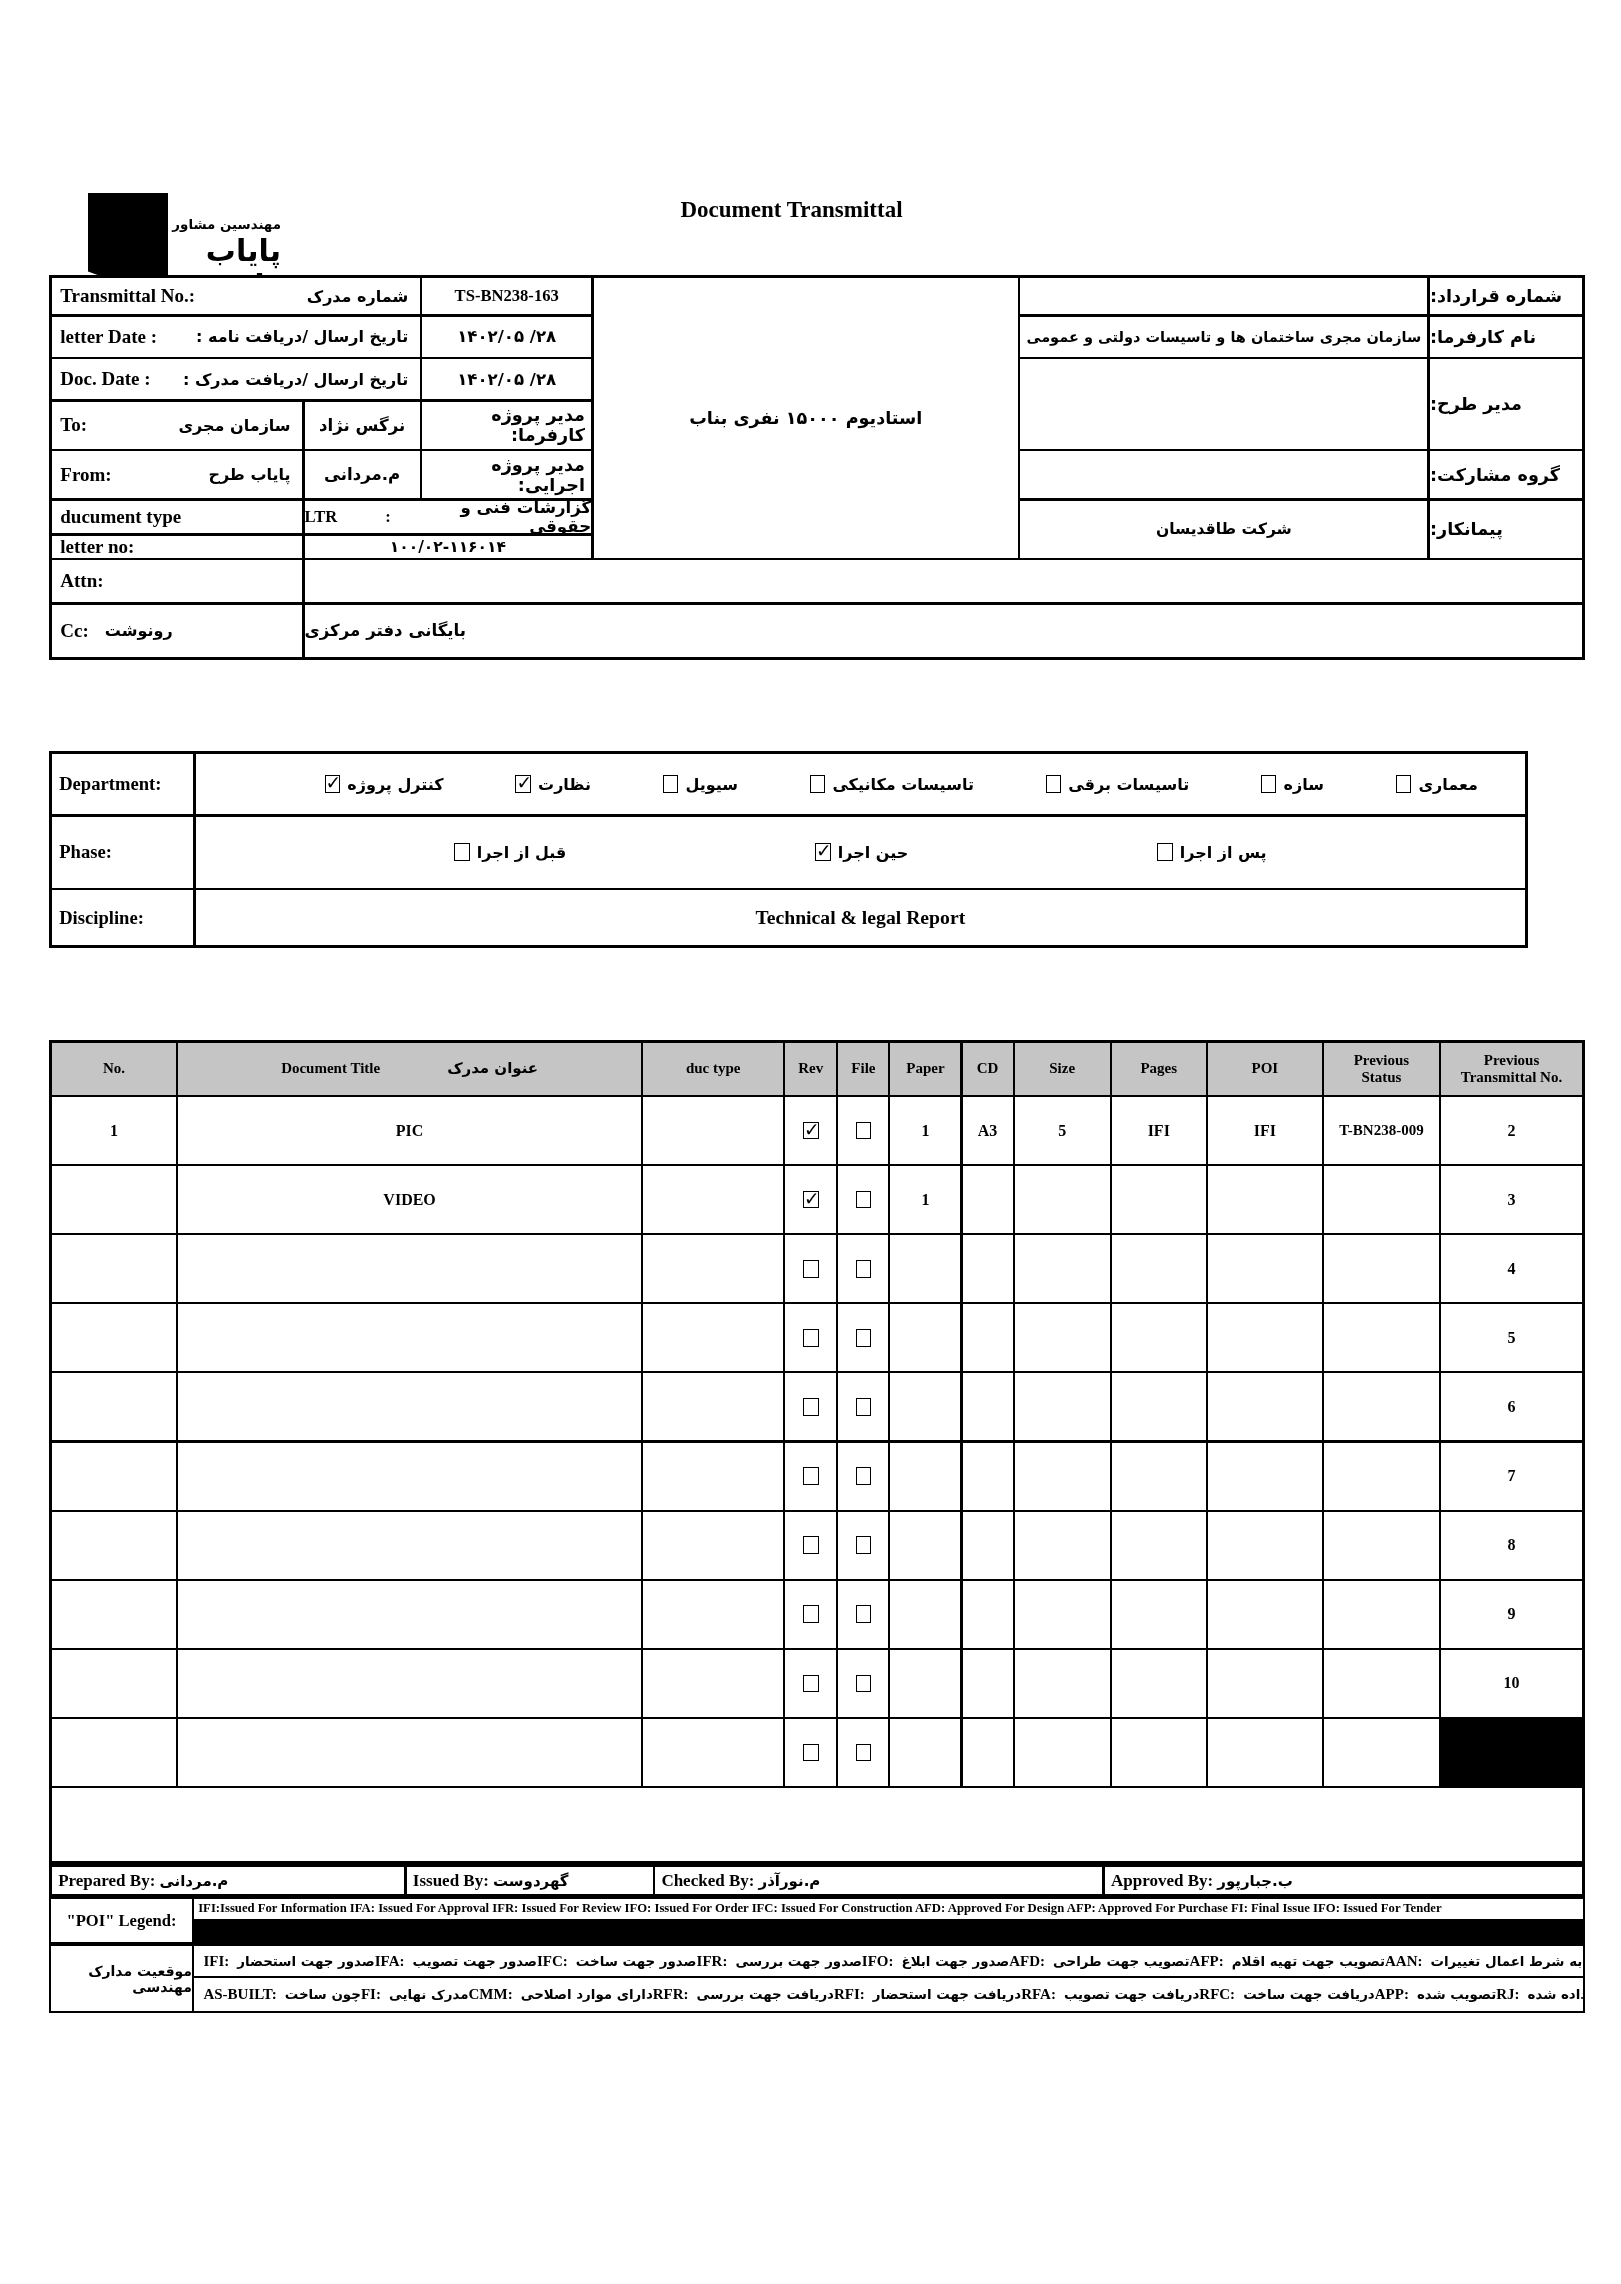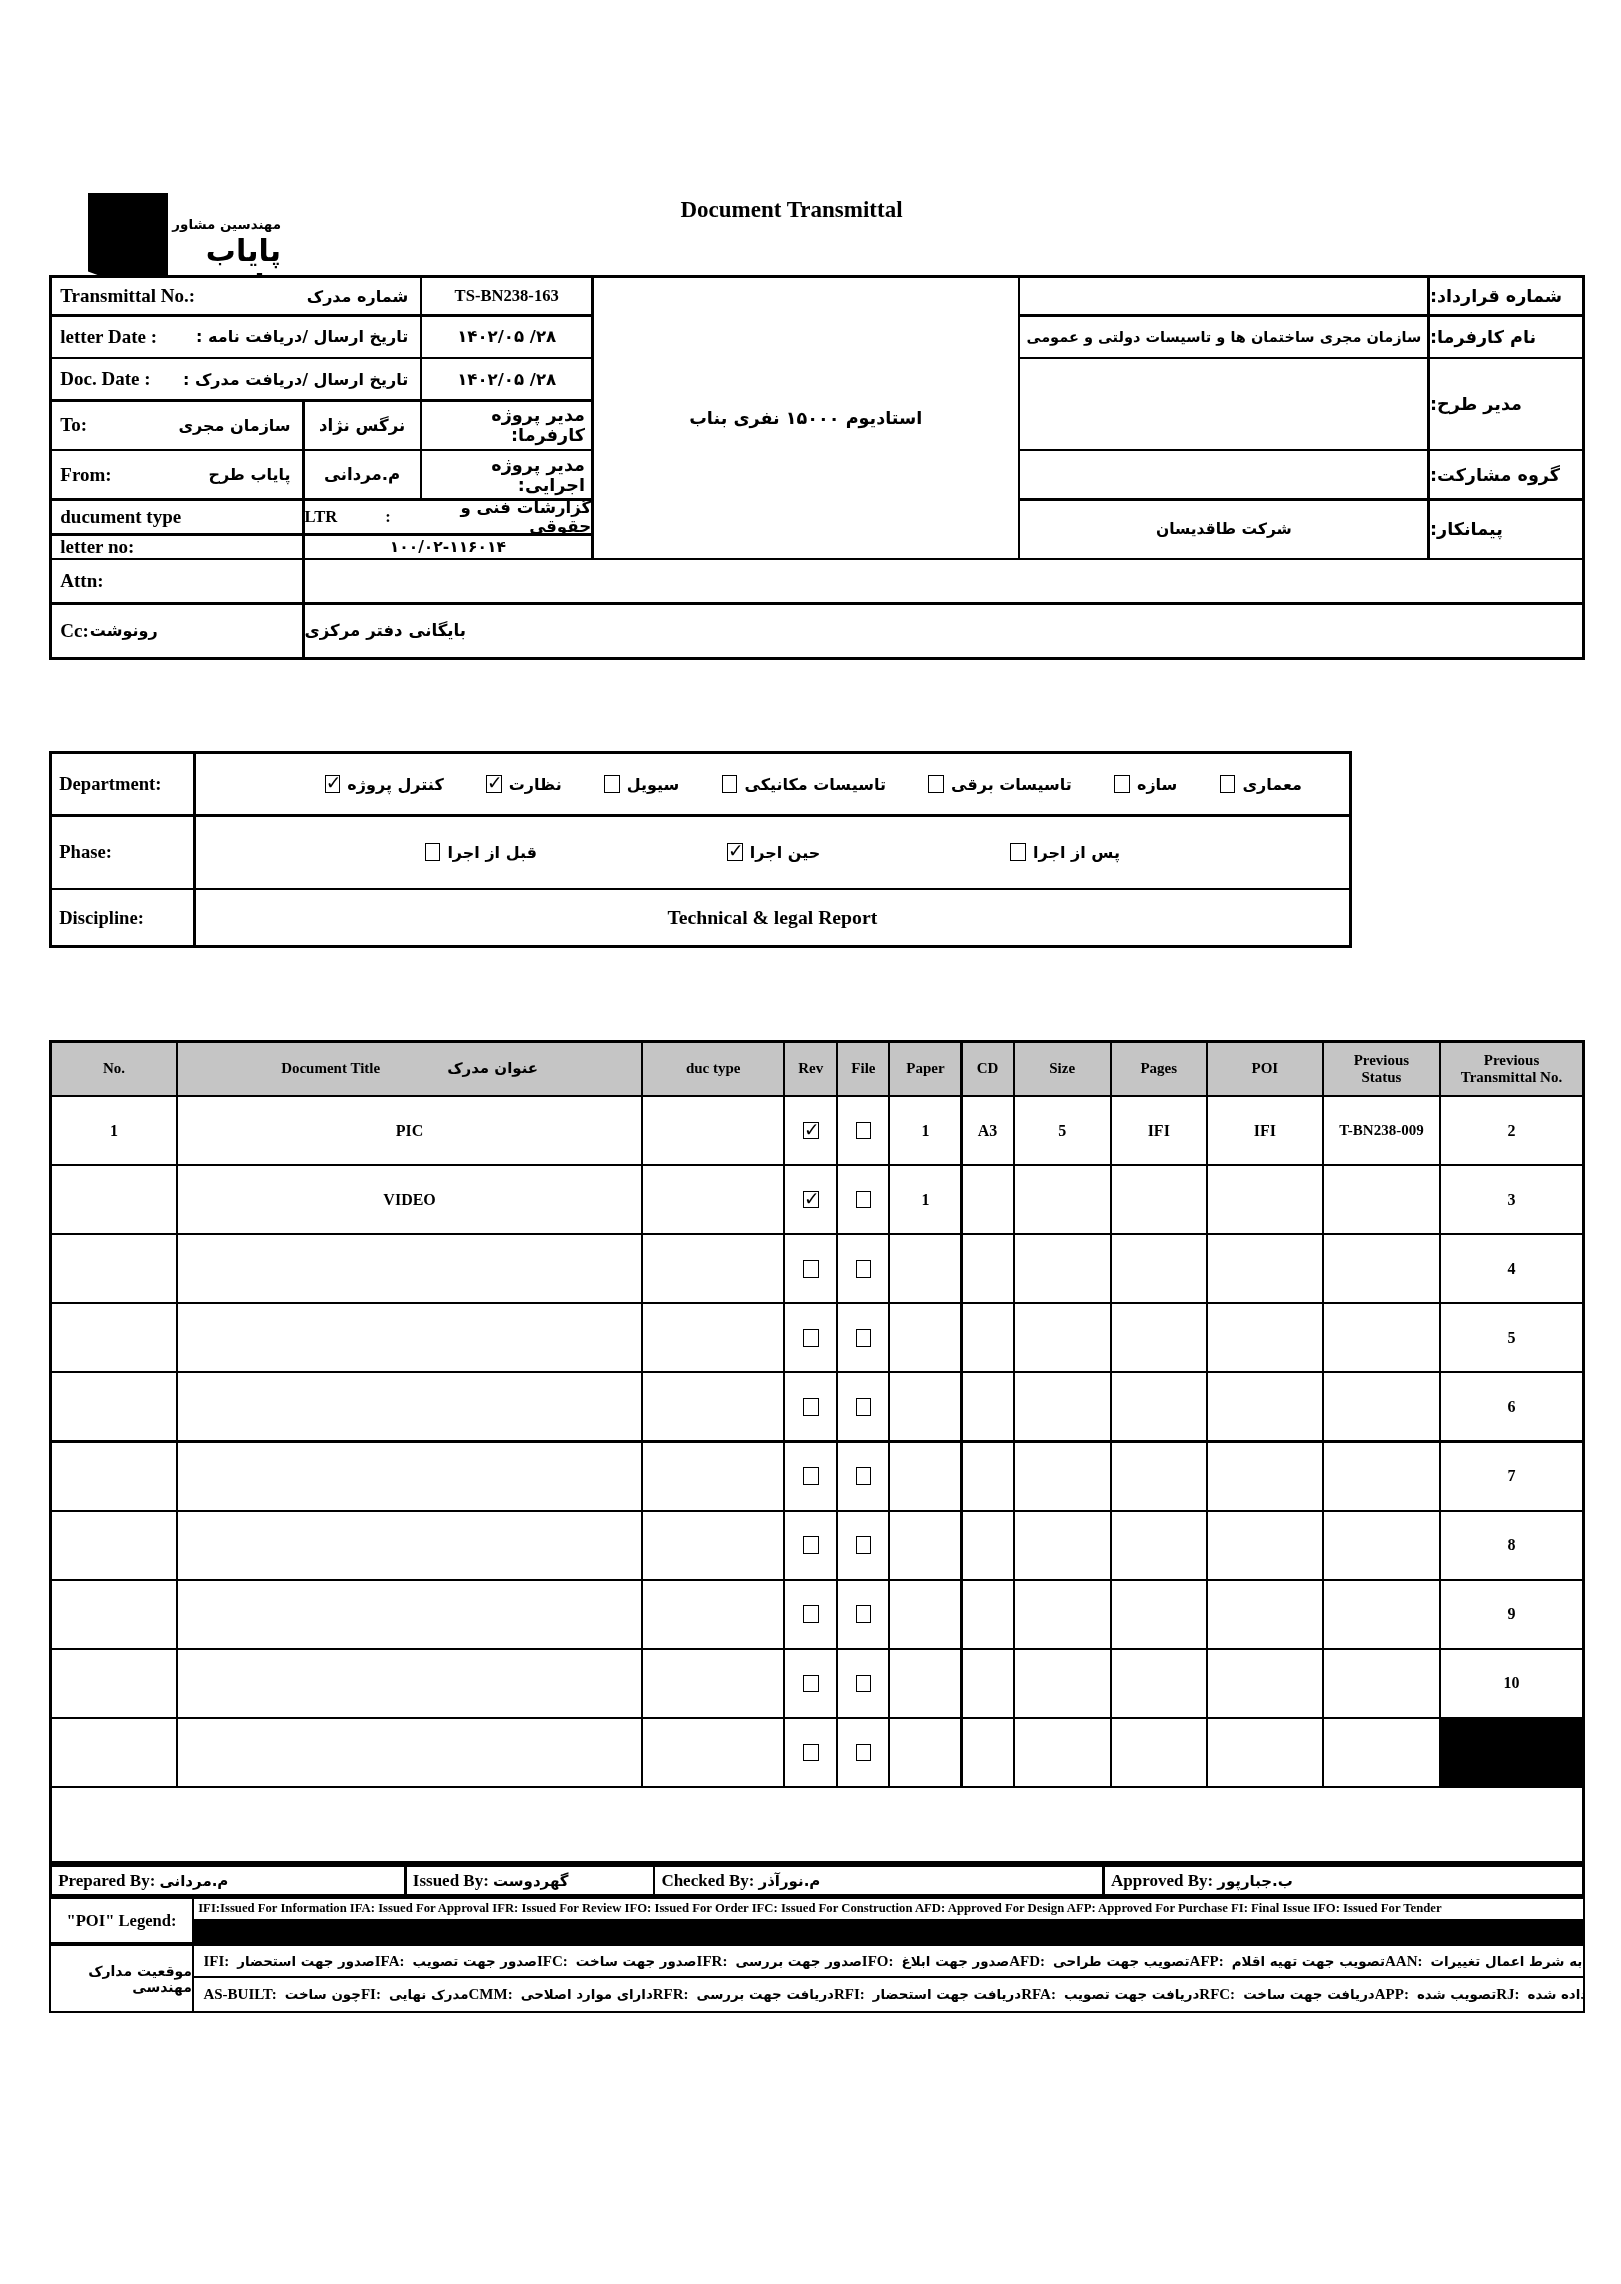--- a/index.html
+++ b/index.html
@@ -45,21 +45,21 @@
   .a-proj{grid-area:1/4/8/5;font-size:17.6px;}
   .a-cA{grid-area:1/5/2/6;} .a-lA{grid-area:1/6/2/7;}
   .a-cB{grid-area:2/5/3/6;} .a-lB{grid-area:2/6/3/7;}
   .a-cC{grid-area:3/5/5/6;} .a-lC{grid-area:3/6/5/7;}
   .a-cD{grid-area:5/5/6/6;} .a-lD{grid-area:5/6/6/7;}
   .a-cE{grid-area:6/5/8/6;} .a-lE{grid-area:6/6/8/7;}
   .a-attL{grid-area:8/1/9/2;} .a-attV{grid-area:8/2/9/7;}
   .a-ccL{grid-area:9/1/10/2;} .a-ccV{grid-area:9/2/10/7;padding-right:12.4px;}
   .rlab{justify-content:flex-end;padding-right:6.2px;font-size:17.6px;}
   
-  .t2{left:49px;top:751px;width:1303px;height:197px;
+  .t2{left:49px;top:751px;width:1479px;height:197px;
       grid-template-columns:141px 1fr;grid-template-rows:60px 71px 1fr;}
   .t2 .hl{font-size:18.6px;padding-left:7.2px;}
   .cb{width:15.5px;height:17.6px;border:1.6px solid #000;display:inline-block;position:relative;background:#fff;flex:none;}
   .cb[data-checked="true"]::before{content:"\2713";position:absolute;left:0px;top:-4.1px;font-size:18.6px;font-weight:bold;}
   .cbi{display:flex;align-items:center;gap:7.2px;font-size:16px;}
   .dept-row{direction:rtl;justify-content:space-between;padding:0 47px 0 129px;}
   .phase-row{direction:rtl;justify-content:space-around;padding:0 134px;}
   .disc{font-size:19.7px;justify-content:center;}
   
   .t3{left:49px;top:1040px;width:1536px;height:824px;
@@ -152,21 +152,21 @@
   <div class="c fa rlab a-lB">نام کارفرما:</div>
   <div class="c a-cC"></div>
   <div class="c fa rlab a-lC">مدیر طرح:</div>
   <div class="c a-cD"></div>
   <div class="c fa rlab a-lD">گروه مشارکت:</div>
   <div class="c cC fa a-cE" style="font-size:15.5px;">شرکت طاقدیسان</div>
   <div class="c fa rlab a-lE">پیمانکار:</div>
 
   <div class="c pad en lbl-en a-attL">Attn:</div>
   <div class="c a-attV"></div>
-  <div class="c pad a-ccL" style="gap:1px;">
+  <div class="c pad a-ccL" style="gap:16px;">
     <span class="en lbl-en">Cc:</span>
     <span class="fa lbl-fa">رونوشت</span>
   </div>
   <div class="c cR fa val a-ccV">بایگانی دفتر مرکزی</div>
 </div>
 
 <div class="blk t2">
   <div class="c en hl">Department:</div>
   <div class="c dept-row">
 

